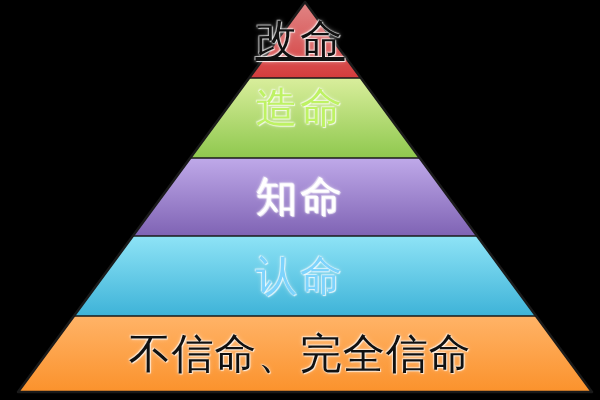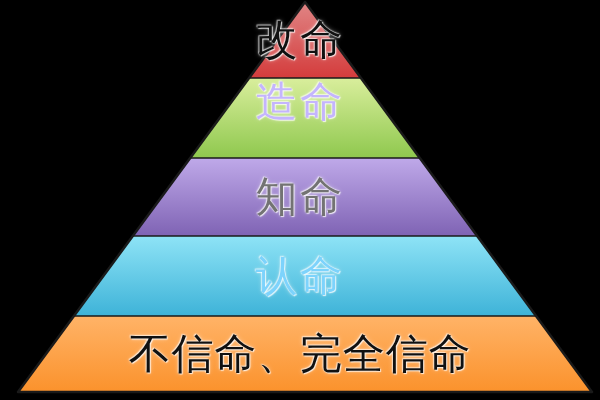--- a/index.html
+++ b/index.html
@@ -54,21 +54,21 @@
     white-space: nowrap;
     line-height: 1;
     
     text-shadow:
        0 0  2px rgba(255,255,255,0.85),
        1px 1px 1px rgba(255,255,255,0.75),
       -1px -1px 1px rgba(255,255,255,0.55),
        0 0  5px rgba(255,255,255,0.45);
   }
 
-  .tier-label.t1 { top: 22px;  font-size: 42px; }
+  .tier-label.t1 { top: 22px;  font-size: 42px; text-decoration: underline; }
   .tier-label.t2 { top: 97px;  font-size: 42px; }
   .tier-label.t3 { top: 176px; font-size: 42px; }
   .tier-label.t4 { top: 254px; font-size: 42px; }
   .tier-label.t5 { top: 335px; font-size: 42px; letter-spacing: 0.02em; }
 </style>
 </head>
 <body>
 
 <div id="pyramid-figure">
 
@@ -113,19 +113,19 @@
         <line class="tier-divider" id="divider-3" x1="0" x2="600" stroke-width="1.4" y1="236" y2="236" stroke="#1a1a1a"></line>
         <line class="tier-divider" id="divider-4" x1="0" x2="600" stroke-width="1.4" y1="316" y2="316" stroke="#1a1a1a"></line>
       </g>
     </g>
 
     <polygon id="pyramid-outline" points="305,2 592,392 18,392" fill="none" stroke-width="2.5" stroke-linejoin="round" stroke="#1a1a1a"></polygon>
   </svg>
 
   <div id="tier-labels">
     <div class="tier-label t1" style="top: 19px; color: rgb(17, 17, 17);">改命</div>
-    <div class="tier-label t2" style="top: 81px; color: #c4b5fd;">造命</div>
-    <div class="tier-label t3" style="top: 176px; color: #737373;">知命</div>
+    <div class="tier-label t2" style="top: 87px; color: #bef264;">造命</div>
+    <div class="tier-label t3" style="top: 176px; color: #ffffff;">知命</div>
     <div class="tier-label t4" style="top: 255px; color: #7dd3fc;">认命</div>
     <div class="tier-label t5" style="top: 333px; color: rgb(17, 17, 17); text-align: center;">不信命、完全信命</div>
   </div>
 
 </div>
 
 </body></html>

